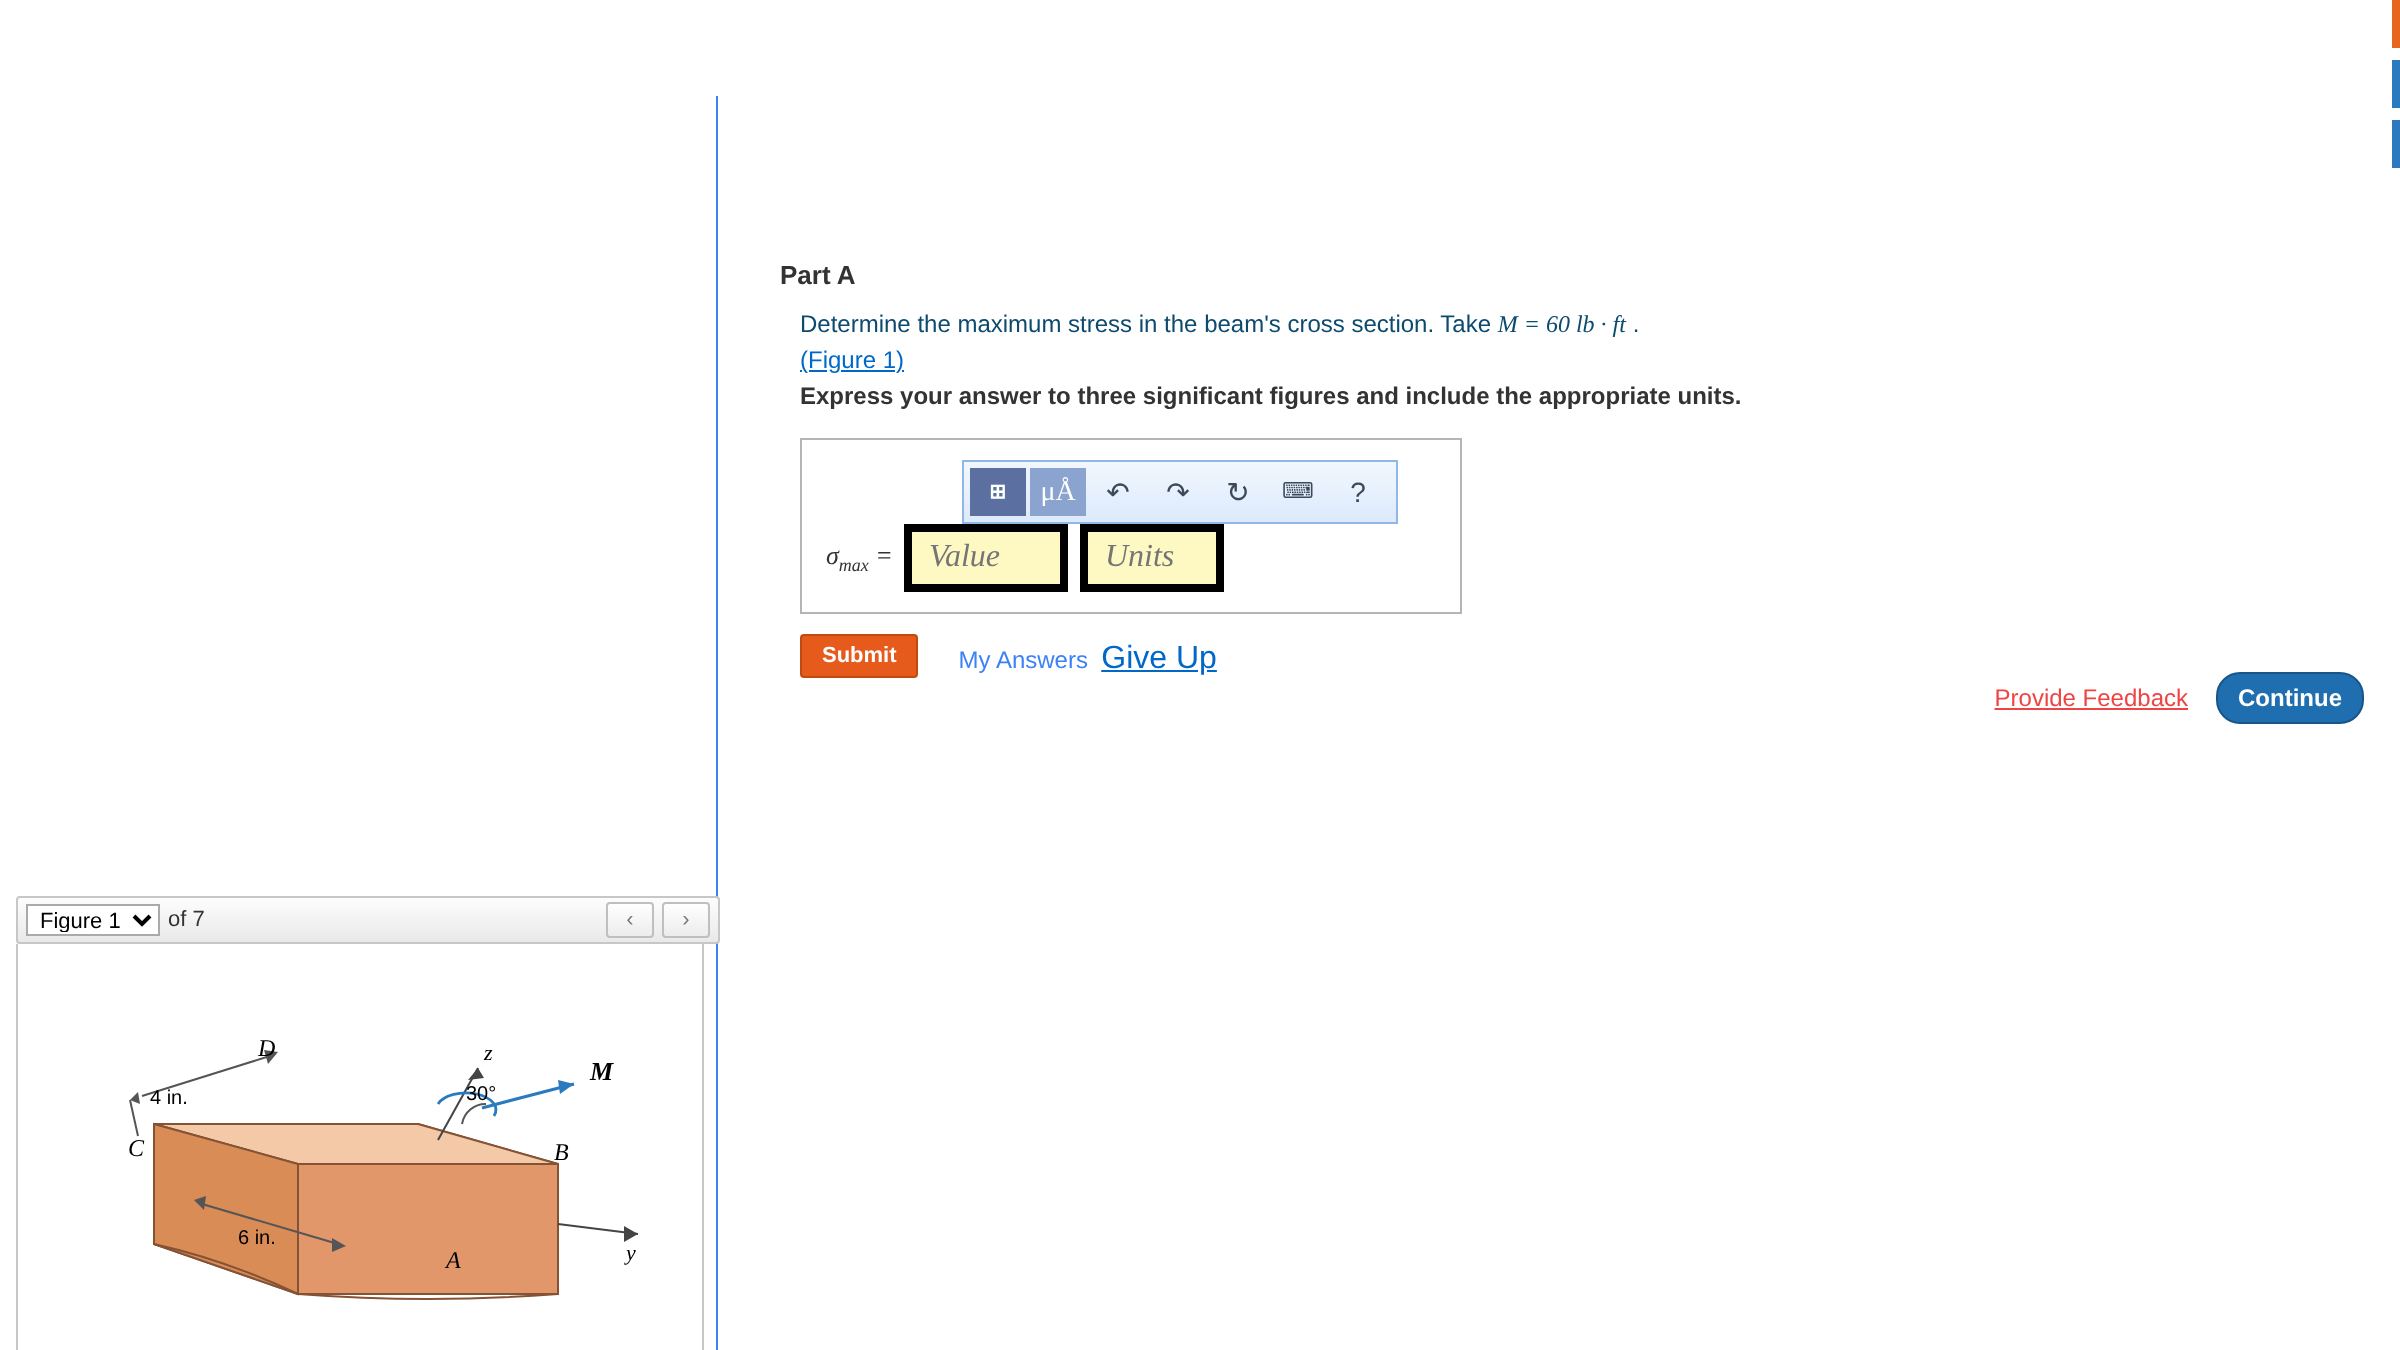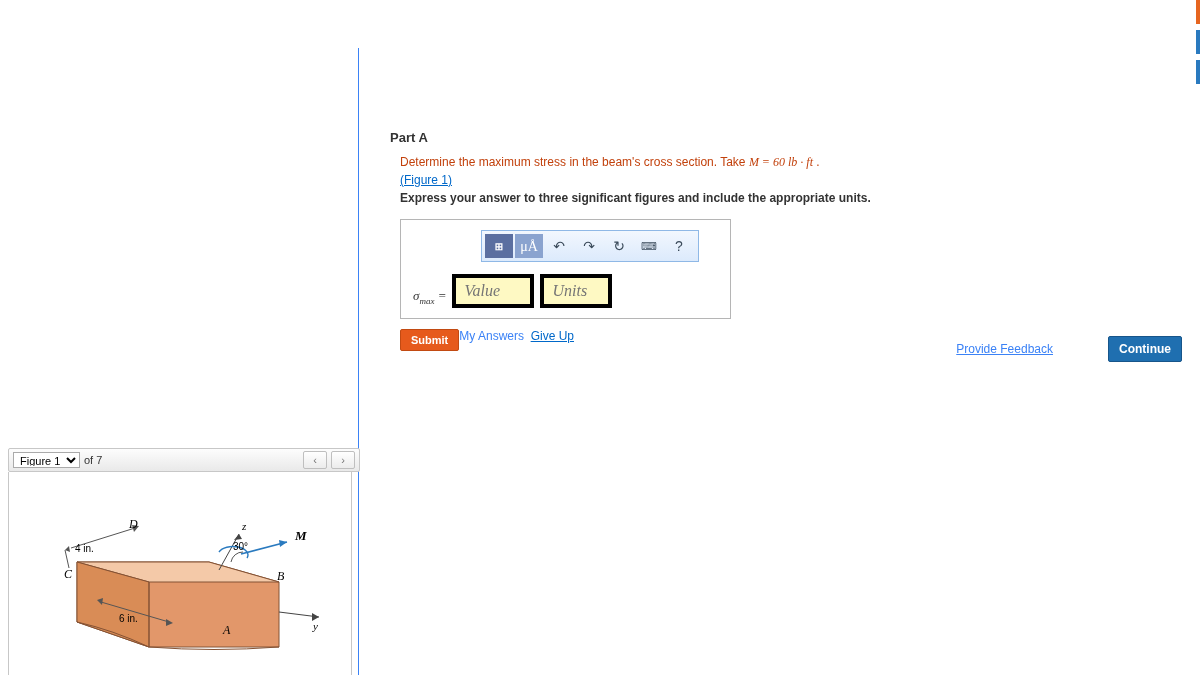--- a/index.html
+++ b/index.html
@@ -2,43 +2,43 @@
 <html><head>
 <meta charset="utf-8">
 <style>
   body { margin:0; font-family: Arial, Helvetica, sans-serif; font-size:12px; color:#333; background:#fff; }
   .page { width:1200px; height:675px; position:relative; }
   .left-col { position:absolute; left:0; top:0; width:358px; height:662px; border-right:1px solid #3b82f6;margin-top:48px; }
   .right-col { position:absolute; left:360px; top:0; width:840px; height:628px; }
 
   .part-title { font-weight:bold; font-size:13px; margin:130px 0 0 30px; }
   .part-body { margin:8px 30px 0 40px; font-size:12px; line-height:1.5; }
-  .prompt-line { color:#c2410c; }
+  .prompt-line { color:#0c4a6e; }
   .figlink { color:#0068c9; text-decoration:underline; cursor:pointer; }
   .bold { font-weight:bold; }
 
   .answer-box { border:1px solid #b5b5b5; margin:12px 0 0 0; width:305px; padding:10px 12px 10px 12px; background:#fff; }
   .toolbar { display:flex; gap:2px; align-items:center; border:1px solid #8fb8e6; background:linear-gradient(#f2f7fe,#dceafc); padding:3px 3px; width:210px; margin-left:68px;}
   .tb-btn { width:26px; height:22px; display:flex; align-items:center; justify-content:center; font-size:14px; color:#3a4a5a; cursor:pointer; border:1px solid transparent; }
   .tb-btn.dark { background:#5b6fa0; color:#fff; font-size:10px; font-weight:bold; }
   .tb-btn.mu { font-family: "Times New Roman", serif; }
-  .eq-row { display:flex; align-items:flex-end; gap:6px; margin-top:12px; }
+  .eq-row { display:flex; align-items:center; gap:6px; }
   .eq-label { font-style:italic; font-family:"Times New Roman",serif; font-size:13px; }
   .eq-input { border:4px solid #000000; height:26px; font-family:"Times New Roman",serif; font-style:italic; font-size:16px; color:#7a7a7a; padding:0 8px; background:#fef9c3; }
   .eq-value { width:58px; }
   .eq-units { width:48px; }
 
-  .btn-row { margin:10px 0 0 40px; display:flex; align-items:flex-start; }
+  .btn-row { margin:10px 0 0 40px; display:flex; align-items:flex-end; gap:20px; }
   .submit { background:#e65a1c; color:#fff; border:1px solid #c24a12; font-weight:bold; font-size:11px; padding:4px 10px; cursor:pointer; border-radius:2px; }
   .myans { color:#3b82f6; font-size:12px; }
-  .giveup { color:#0068c9; text-decoration:underline; cursor:pointer; font-size:12px; }
+  .giveup { color:#0068c9; text-decoration:underline; cursor:pointer; font-size:16px; }
 
   .footer-right { position:absolute; right:18px; top:336px; display:flex; align-items:center; gap:14px; }
-  .feedback { color:#3b82f6; text-decoration:underline; cursor:pointer; font-size:12px; }
-  .continue { background:#1f6fb0; color:#fff; border:1px solid #17558a; font-weight:bold; font-size:12px; padding:5px 10px; cursor:pointer; border-radius:2px;margin-left:41px; }
+  .feedback { color:#ef4444; text-decoration:underline; cursor:pointer; font-size:12px; }
+  .continue { background:#1f6fb0; color:#fff; border:1px solid #17558a; font-weight:bold; font-size:12px; padding:5px 10px; cursor:pointer; border-radius:12px; }
 
   
   .fig-bar { position:absolute; left:8px; top:400px; width:342px; height:22px; background:linear-gradient(#fdfdfd,#e9e9e9); border:1px solid #c7c7c7; border-radius:2px; display:flex; align-items:center; padding:0 4px; }
   .fig-select { border:1px solid #aaa; font-size:11px; padding:1px 2px; background:#fff; height:16px; }
   .fig-of { font-size:11px; margin-left:4px; }
   .nav-btn { width:22px; height:16px; border:1px solid #bfbfbf; background:linear-gradient(#fff,#ececec); margin-left:4px; display:flex; align-items:center; justify-content:center; color:#777; font-size:11px; cursor:pointer; border-radius:2px; }
   .fig-bar .spacer { flex:1; }
 
   .fig-canvas { position:absolute; left:8px; top:424px; width:342px; height:220px; border-left:1px solid #c7c7c7; border-right:1px solid #c7c7c7; background:#fff; }
 

